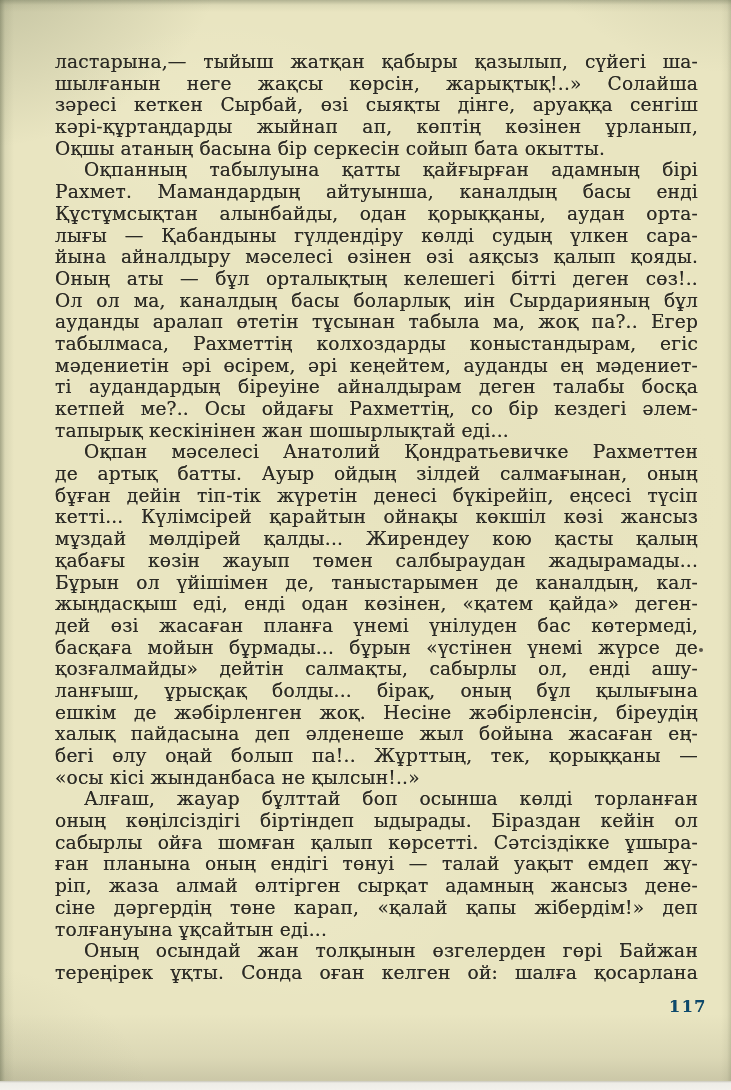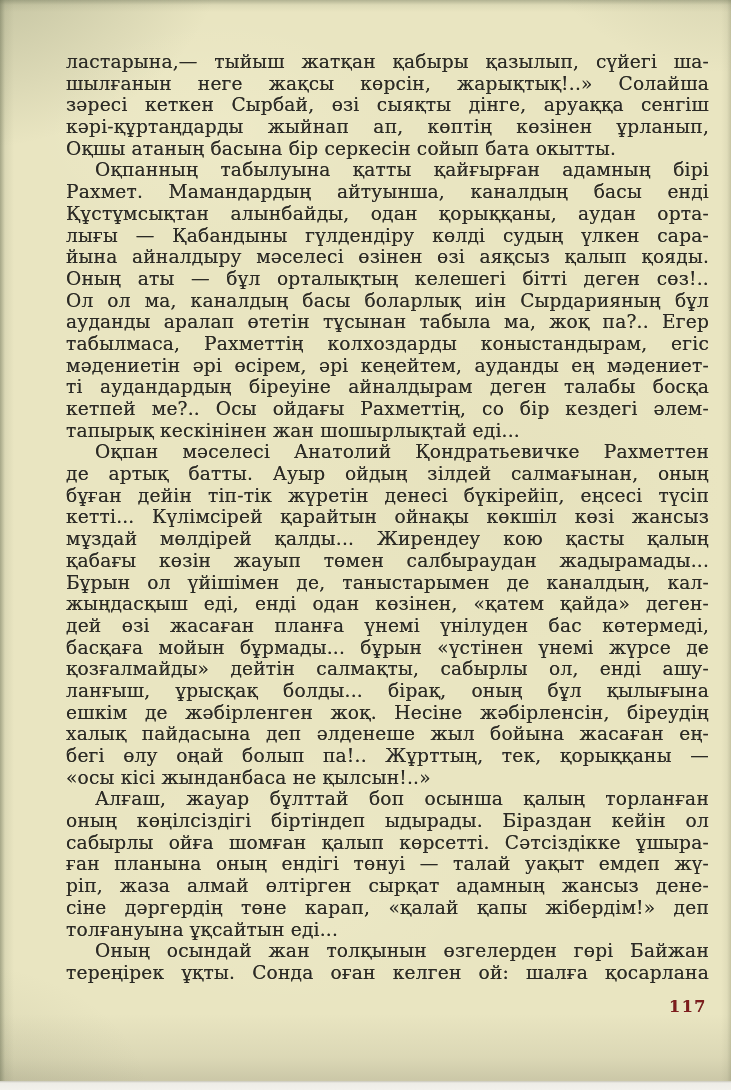--- a/index.html
+++ b/index.html
@@ -41,21 +41,21 @@
     pointer-events: none;
   }
   
   .bottom-edge {
     position: absolute; left: 0; right: 0; bottom: 0;
     height: 9px;
     background: linear-gradient(180deg, #c9c7bc 0px, #eeede7 2px, #f2f1ec 100%);
   }
   .text-block {
     position: absolute;
-    left: 66px; top: 51px;
+    left: 55px; top: 51px;
     width: 643px;
     color: var(--ink);
     font-size: 18.6px;
     letter-spacing: 0.2px;
     text-shadow: 0 0 0.5px rgba(43,42,37,0.65);
   }
   .line {
     height: 21.7px;
     line-height: 21.7px;
     text-align: justify;
@@ -64,21 +64,21 @@
   }
   .line.last {
     text-align-last: left;
   }
   .line.indent {
     text-indent: 29px;
   }
   .page-number {
     position: absolute;
     top: 997px; right: 24px;
-    color: #7f1d1d;
+    color: #0c4a6e;
     font-size: 16px;
     font-weight: bold;
     letter-spacing: 1.5px;
     text-shadow: 0 0 0.5px rgba(35,34,29,0.6);
   }
   .ink-speck {
     position: absolute;
     left: 699px; top: 648px;
     width: 4px; height: 4px;
     border-radius: 50%;
@@ -127,21 +127,21 @@
         <div class="line">дей өзі жасаған планға үнемі үнілуден бас көтермеді,</div>
         <div class="line">басқаға мойын бұрмады... бұрын «үстінен үнемі жүрсе де</div>
         <div class="line">қозғалмайды» дейтін салмақты, сабырлы ол, енді ашу-</div>
         <div class="line">ланғыш, ұрысқақ болды... бірақ, оның бұл қылығына</div>
         <div class="line">ешкім де жәбірленген жоқ. Несіне жәбірленсін, біреудің</div>
         <div class="line">халық пайдасына деп әлденеше жыл бойына жасаған ең-</div>
         <div class="line">бегі өлу оңай болып па!.. Жұрттың, тек, қорыққаны —</div>
         <div class="line last">«осы кісі жынданбаса не қылсын!..»</div>
       </div>
       <div>
-        <div class="line indent">Алғаш, жауар бұлттай боп осынша қалың торланған</div>
+        <div class="line indent">Алғаш, жауар бұлттай боп осынша көлді торланған</div>
         <div class="line">оның көңілсіздігі біртіндеп ыдырады. Біраздан кейін ол</div>
         <div class="line">сабырлы ойға шомған қалып көрсетті. Сәтсіздікке ұшыра-</div>
         <div class="line">ған планына оның ендігі төнуі — талай уақыт емдеп жү-</div>
         <div class="line">ріп, жаза алмай өлтірген сырқат адамның жансыз дене-</div>
         <div class="line">сіне дәргердің төне карап, «қалай қапы жібердім!» деп</div>
         <div class="line last">толғануына ұқсайтын еді...</div>
       </div>
       <div>
         <div class="line indent">Оның осындай жан толқынын өзгелерден гөрі Байжан</div>
         <div class="line">тереңірек ұқты. Сонда оған келген ой: шалға қосарлана</div>

